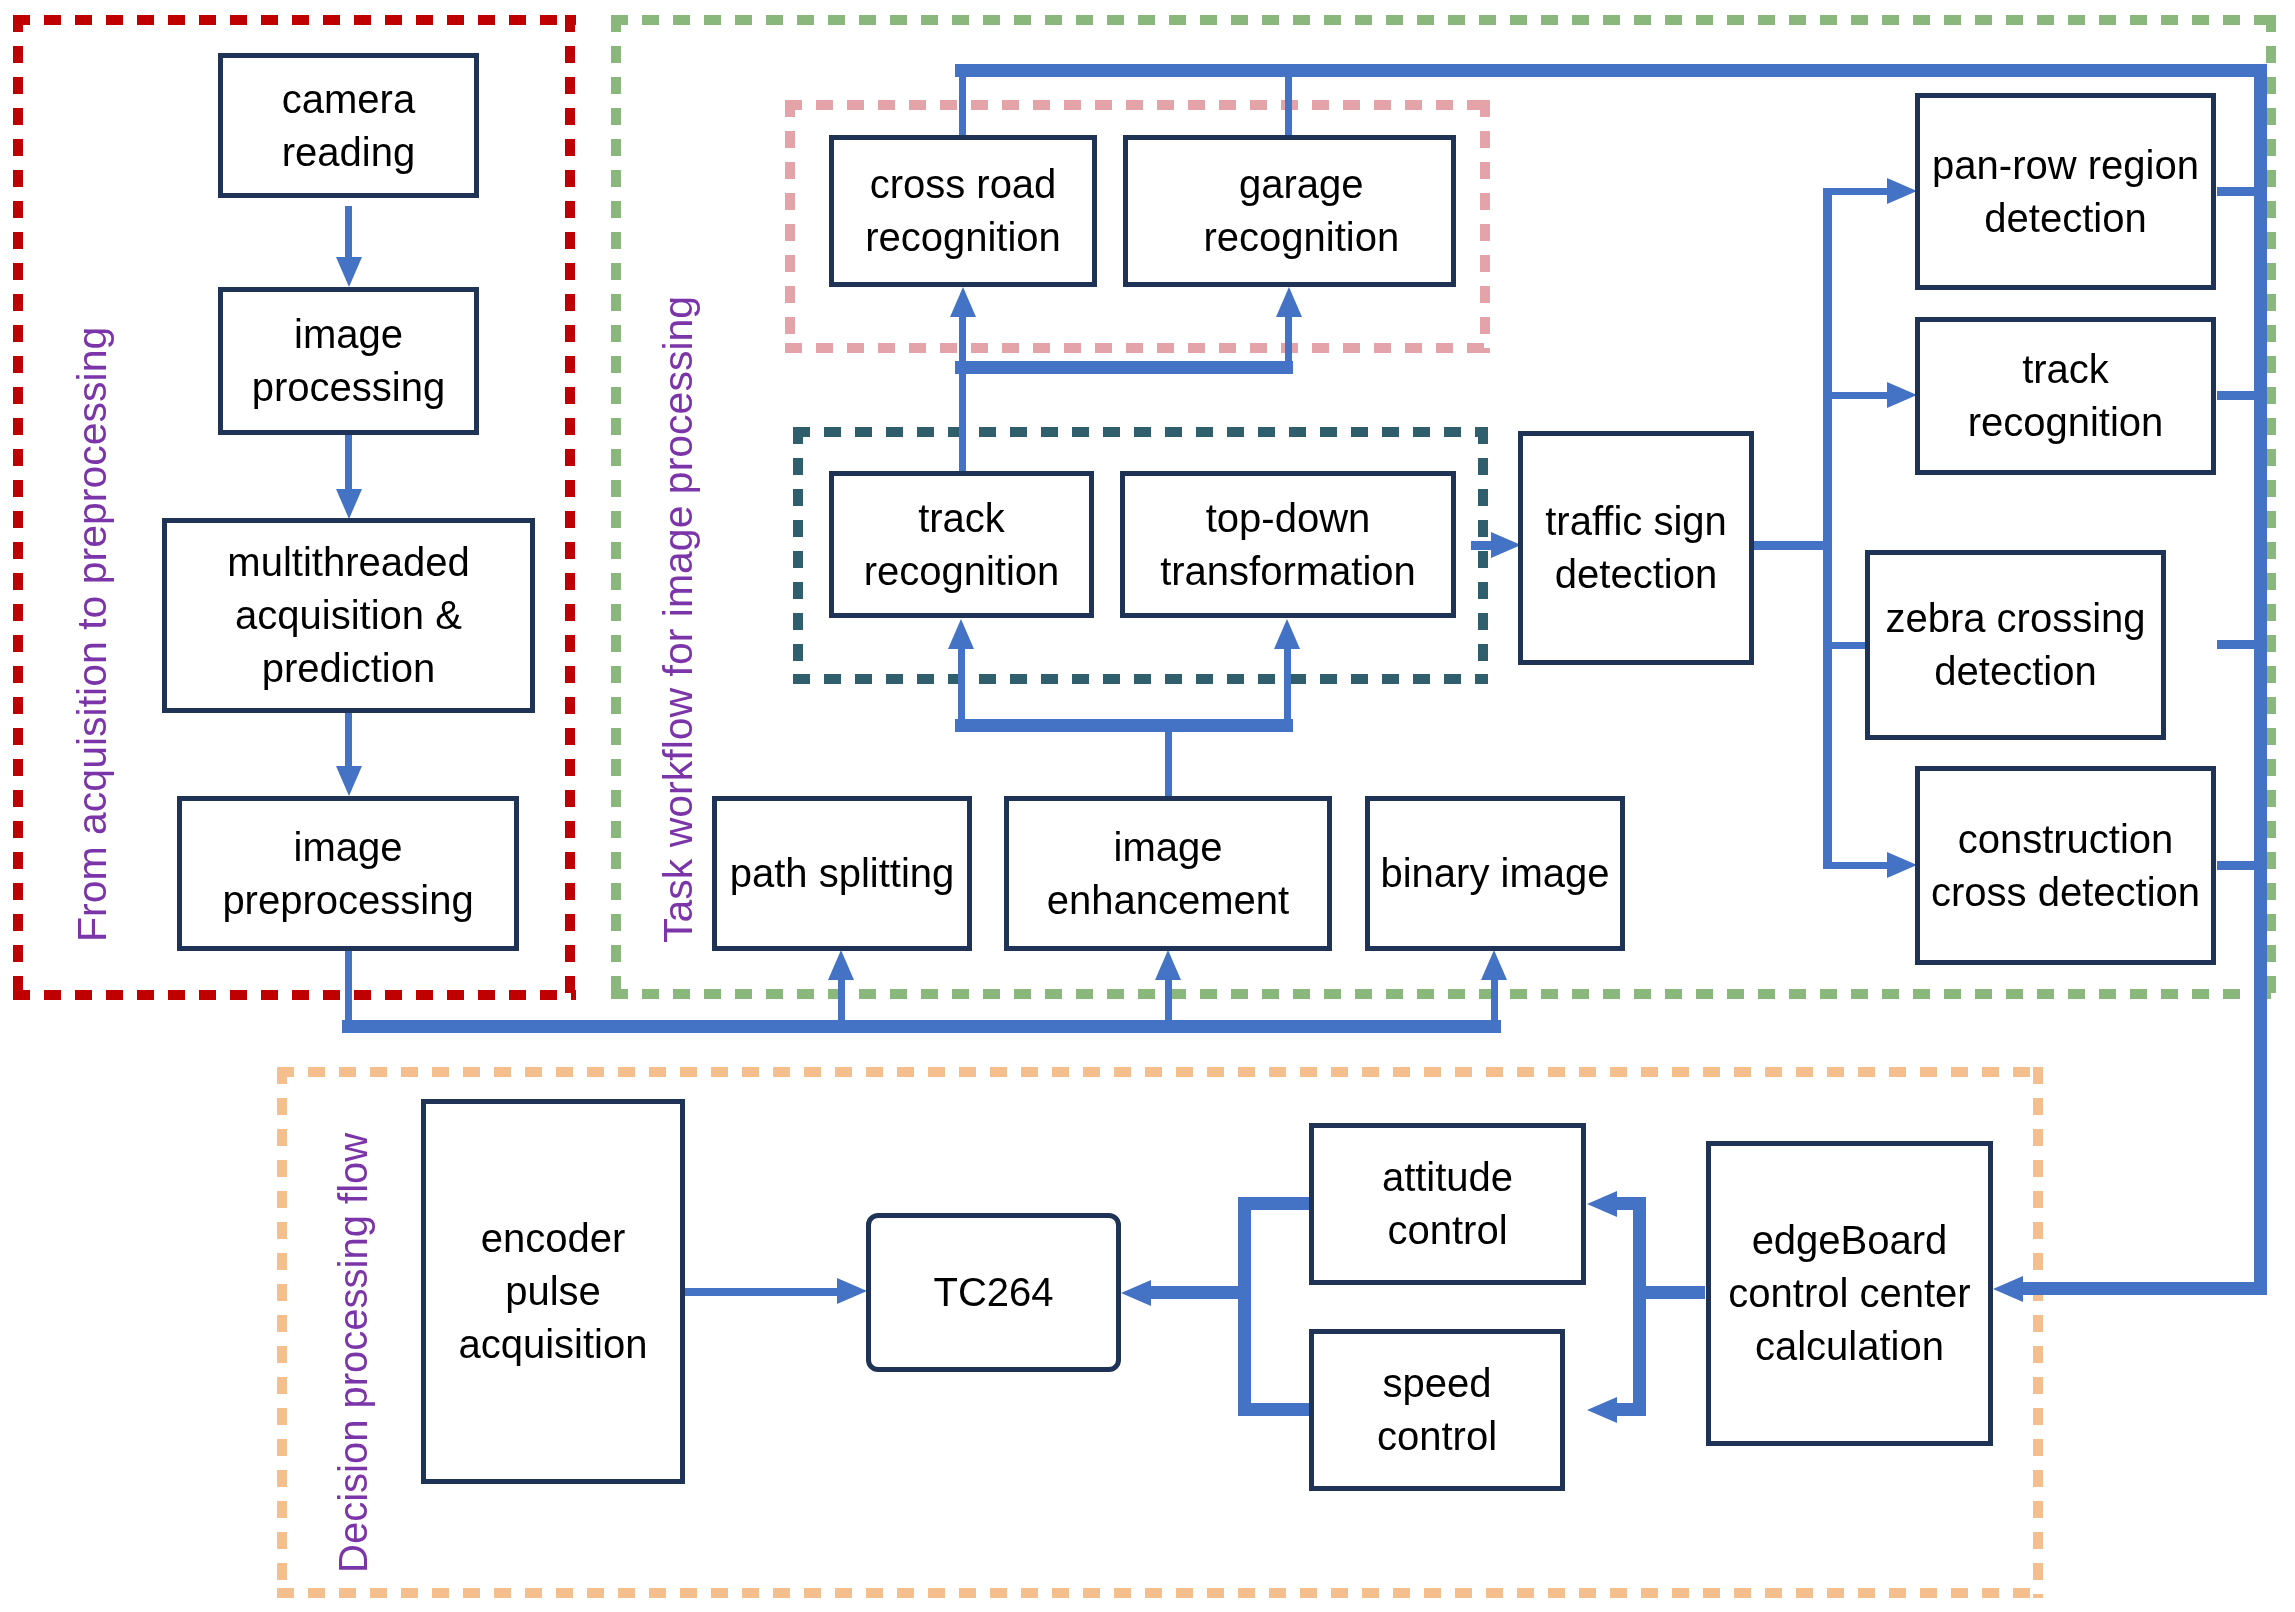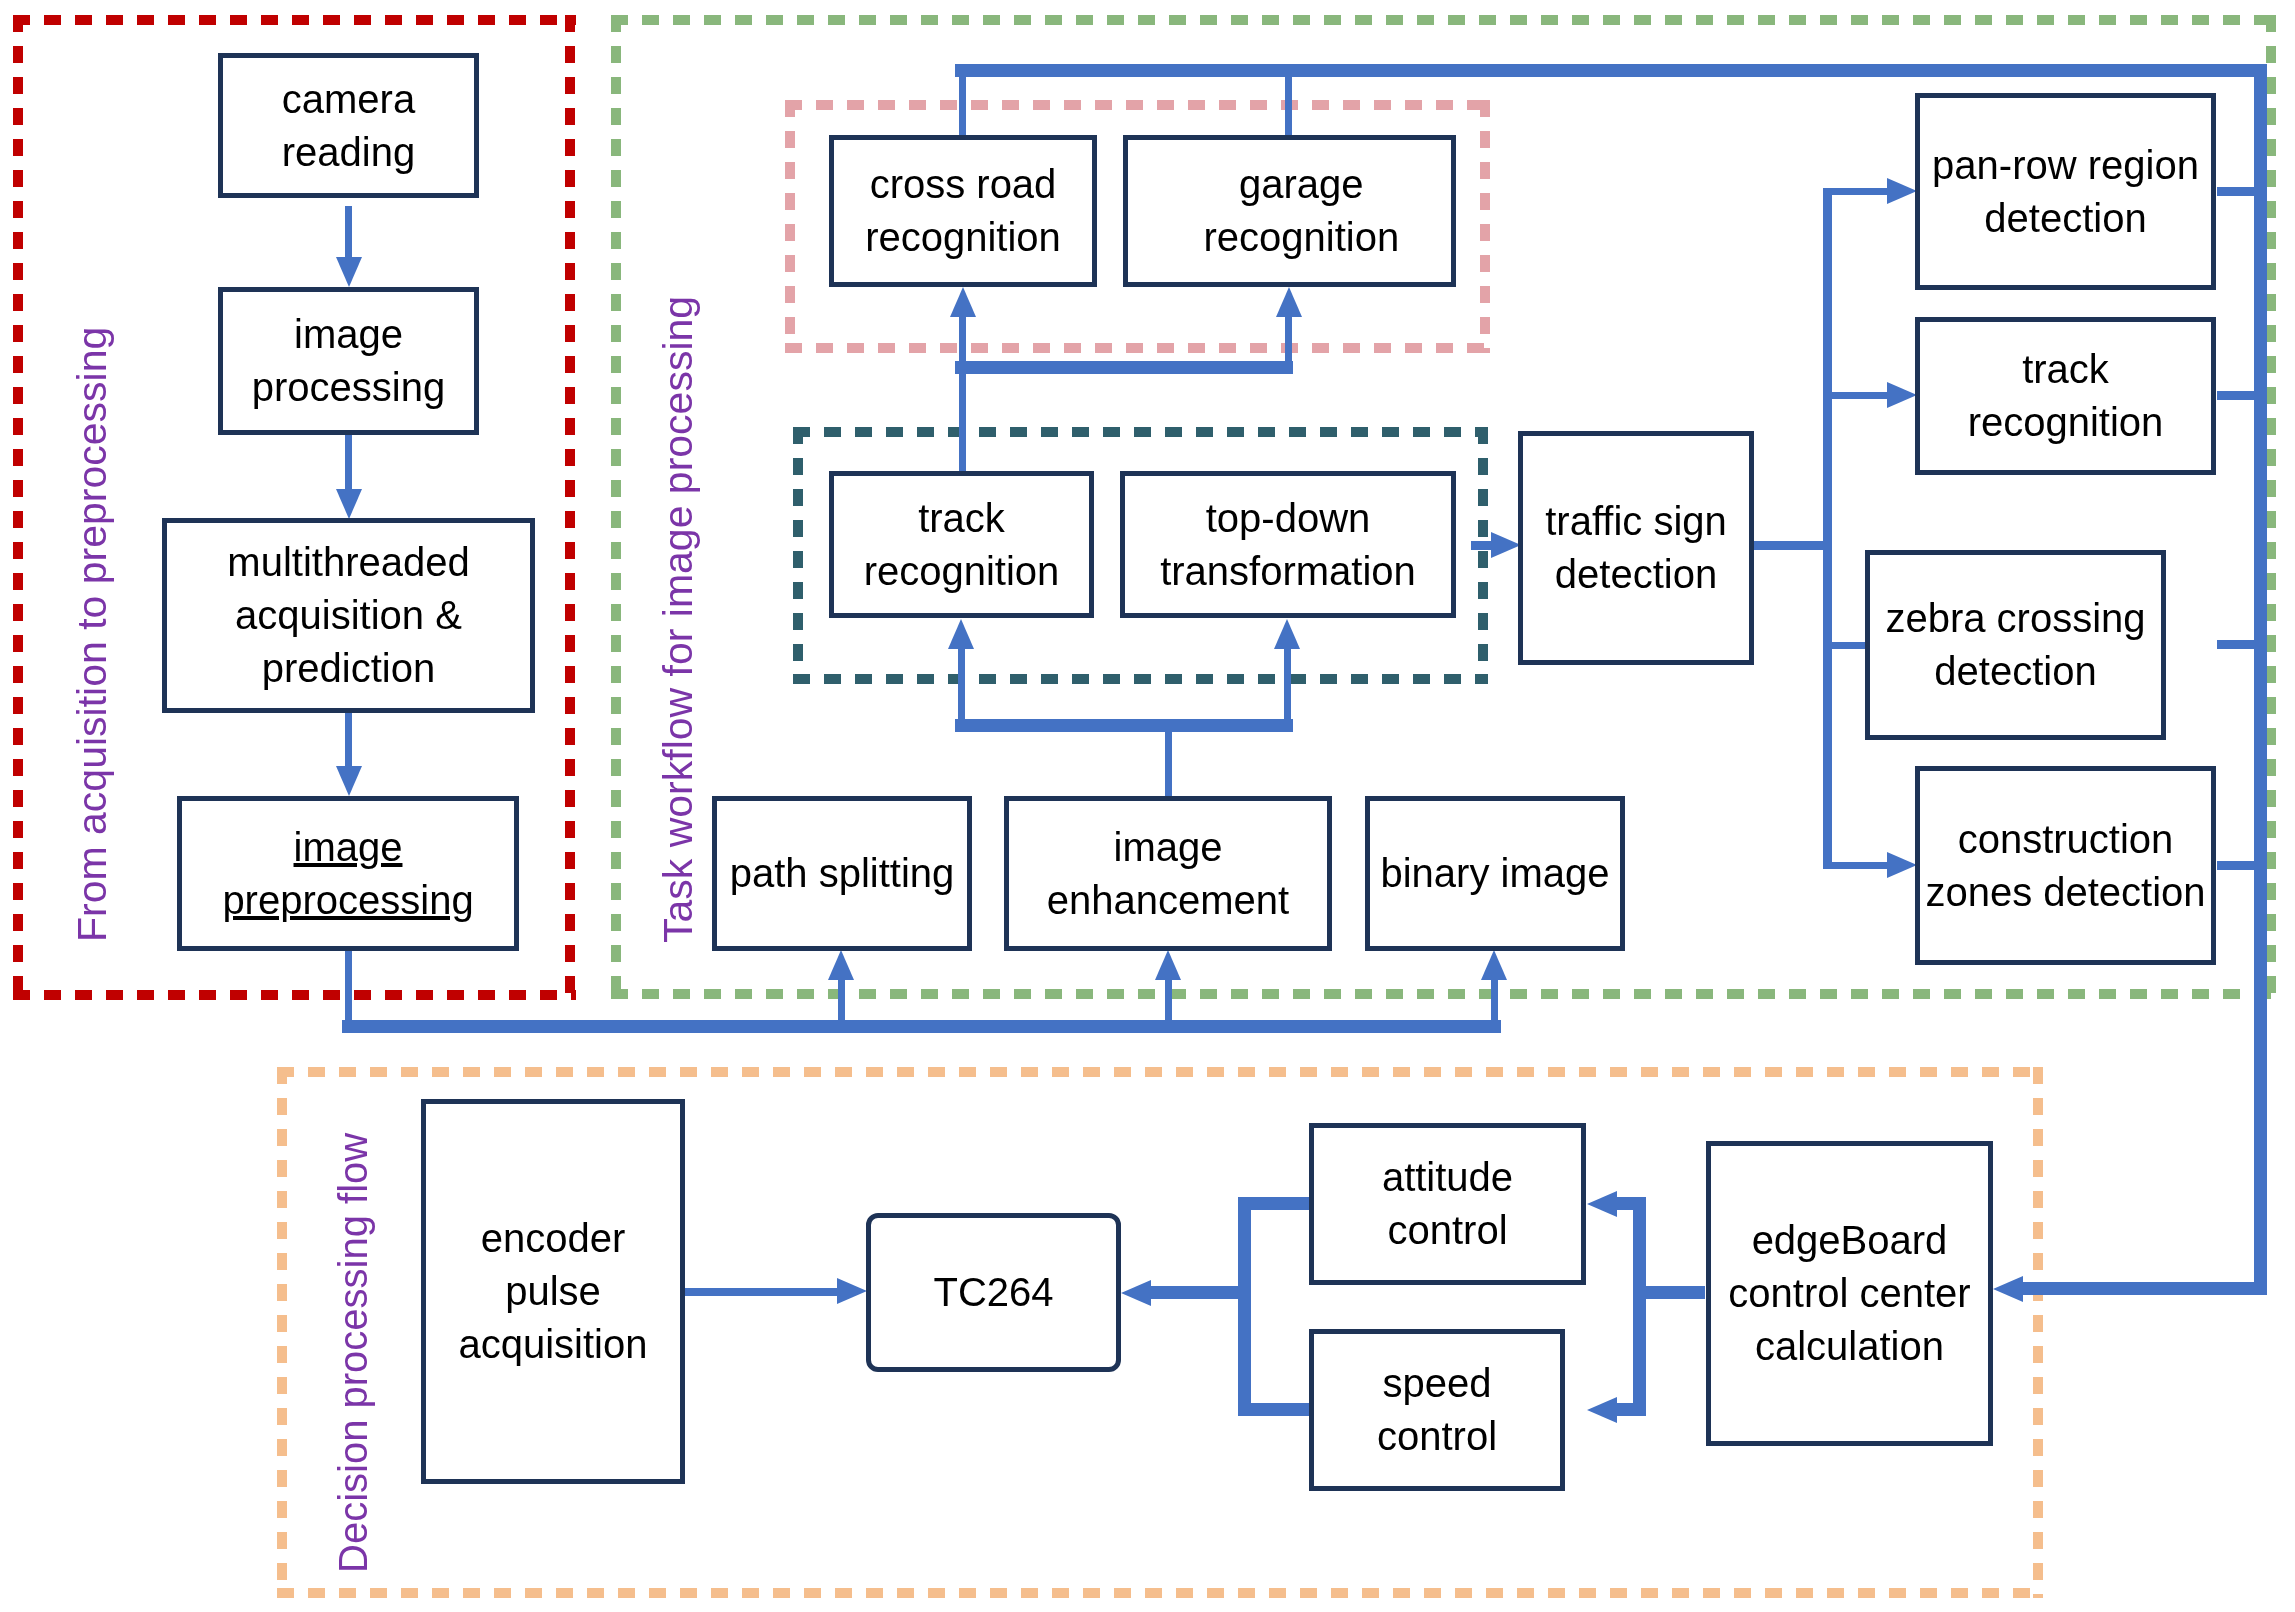--- a/index.html
+++ b/index.html
@@ -130,38 +130,38 @@
   <div class="ln" style="left:1238px;top:1197px;width:12.6px;height:219px;"></div>
   <div class="ln" style="left:1149px;top:1286px;width:95px;height:12.6px;"></div>
   <div class="ah left" style="left:1121px;top:1280px;"></div>
 
   <div class="ln" style="left:685px;top:1288px;width:156px;height:8px;"></div>
   <div class="ah right" style="left:837px;top:1278px;"></div>
 
   <div class="node" style="left:218px;top:53px;width:261px;height:145px;">camera reading</div>
   <div class="node" style="left:218px;top:287px;width:261px;height:148px;">image processing</div>
   <div class="node" style="left:162px;top:518px;width:373px;height:195px;">multithreaded acquisition &amp; prediction</div>
-  <div class="node" style="left:177px;top:796px;width:342px;height:155px;text-decoration:underline;">image preprocessing</div>
+  <div class="node" style="left:177px;top:796px;width:342px;height:155px;">image preprocessing</div>
 
   <div class="node" style="left:712px;top:796px;width:260px;height:155px;">path splitting</div>
   <div class="node" style="left:1004px;top:796px;width:328px;height:155px;">image enhancement</div>
   <div class="node" style="left:1365px;top:796px;width:260px;height:155px;">binary image</div>
 
   <div class="node" style="left:829px;top:135px;width:268px;height:152px;">cross road recognition</div>
   <div class="node" style="left:1123px;top:135px;width:333px;height:152px;padding-left:27px;">garage recognition</div>
 
   <div class="node" style="left:829px;top:471px;width:265px;height:147px;">track recognition</div>
   <div class="node" style="left:1120px;top:471px;width:336px;height:147px;">top-down transformation</div>
 
   <div class="node" style="left:1518px;top:431px;width:236px;height:234px;">traffic sign detection</div>
 
   <div class="node" style="left:1915px;top:93px;width:301px;height:197px;">pan-row region detection</div>
   <div class="node" style="left:1915px;top:317px;width:301px;height:158px;">track recognition</div>
   <div class="node" style="left:1865px;top:550px;width:301px;height:190px;">zebra crossing detection</div>
-  <div class="node" style="left:1915px;top:766px;width:301px;height:199px;">construction zones detection</div>
+  <div class="node" style="left:1915px;top:766px;width:301px;height:199px;">construction cross detection</div>
 
   <div class="node" style="left:421px;top:1099px;width:264px;height:385px;">encoder pulse acquisition</div>
   <div class="node" style="left:866px;top:1213px;width:255px;height:159px;border-radius:12px;">TC264</div>
   <div class="node" style="left:1309px;top:1123px;width:277px;height:162px;">attitude control</div>
   <div class="node" style="left:1309px;top:1329px;width:256px;height:162px;">speed control</div>
   <div class="node" style="left:1706px;top:1141px;width:287px;height:305px;">edgeBoard control center calculation</div>
 
 </div>
 
 

